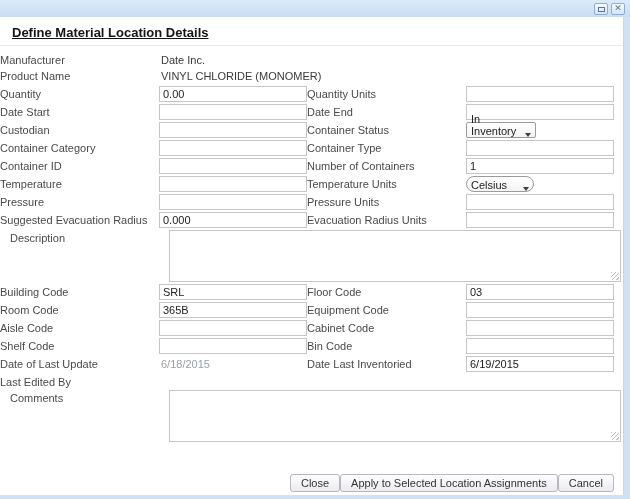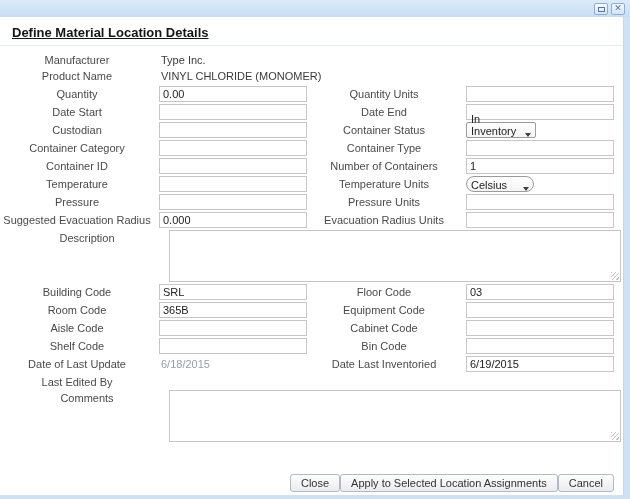--- a/index.html
+++ b/index.html
@@ -33,21 +33,21 @@
 
   .form { padding-top:6px; }
   .row { display:flex; align-items:center; margin-bottom:2px; }
   .row.static { height:15px; margin-bottom:1px; }
   .row.first-paired { margin-top:3px; }
   .row.top { align-items:flex-start;padding-left:10px; }
   .row.top .lbl { padding-top:2px; }
   .row.gap-above { margin-top:2px; }
 
   .lbl {
-    font-size:11px; color:#4a4a4a; text-align:center;
+    font-size:11px; color:#4a4a4a; text-align:left;
     padding-right:5px; white-space:nowrap; flex:none;
   }
   .lbl.l { width:159px; }
   .lbl.r { width:159px; }
 
   .inp {
     flex:none; width:148px; height:16px;
     border:1px solid #c6c6c6; background:#fff;
     font-family:inherit; font-size:11px; color:#222; padding:1px 3px;
   }
@@ -105,21 +105,21 @@
   </div>
 
   <div class="content">
 
     <div class="dlg-title">Define Material Location Details</div>
 
     <div class="form">
 
       <div class="row static">
         <span class="lbl l">Manufacturer</span>
-        <span class="static-val">Type Inc.</span>
+        <span class="static-val">Date Inc.</span>
       </div>
 
       <div class="row static">
         <span class="lbl l">Product Name</span>
         <span class="static-val">VINYL CHLORIDE (MONOMER)</span>
       </div>
 
       <div class="row first-paired">
         <span class="lbl l">Quantity</span>
         <input class="inp" value="0.00" style="">

